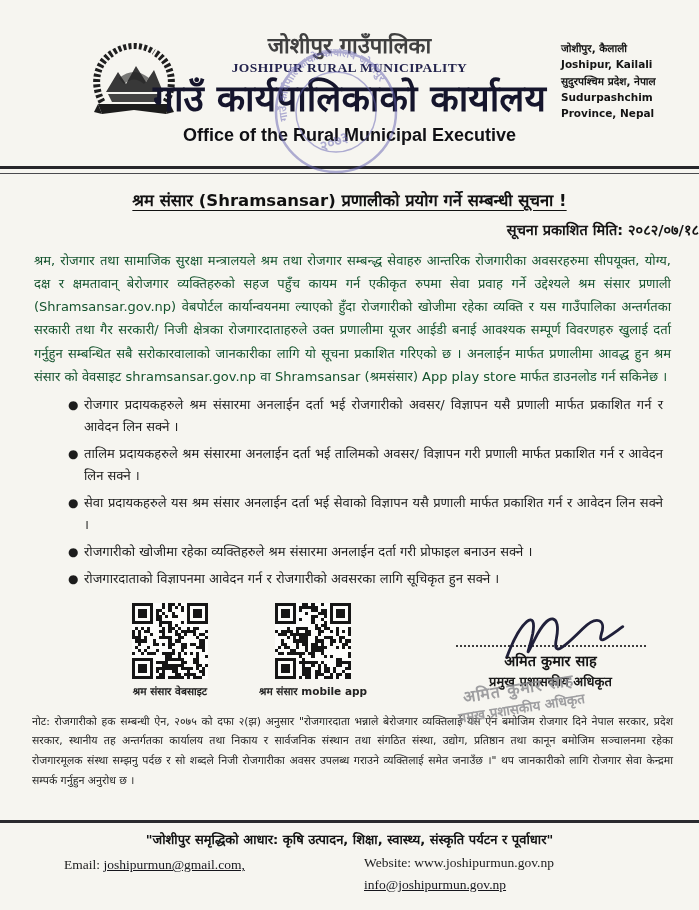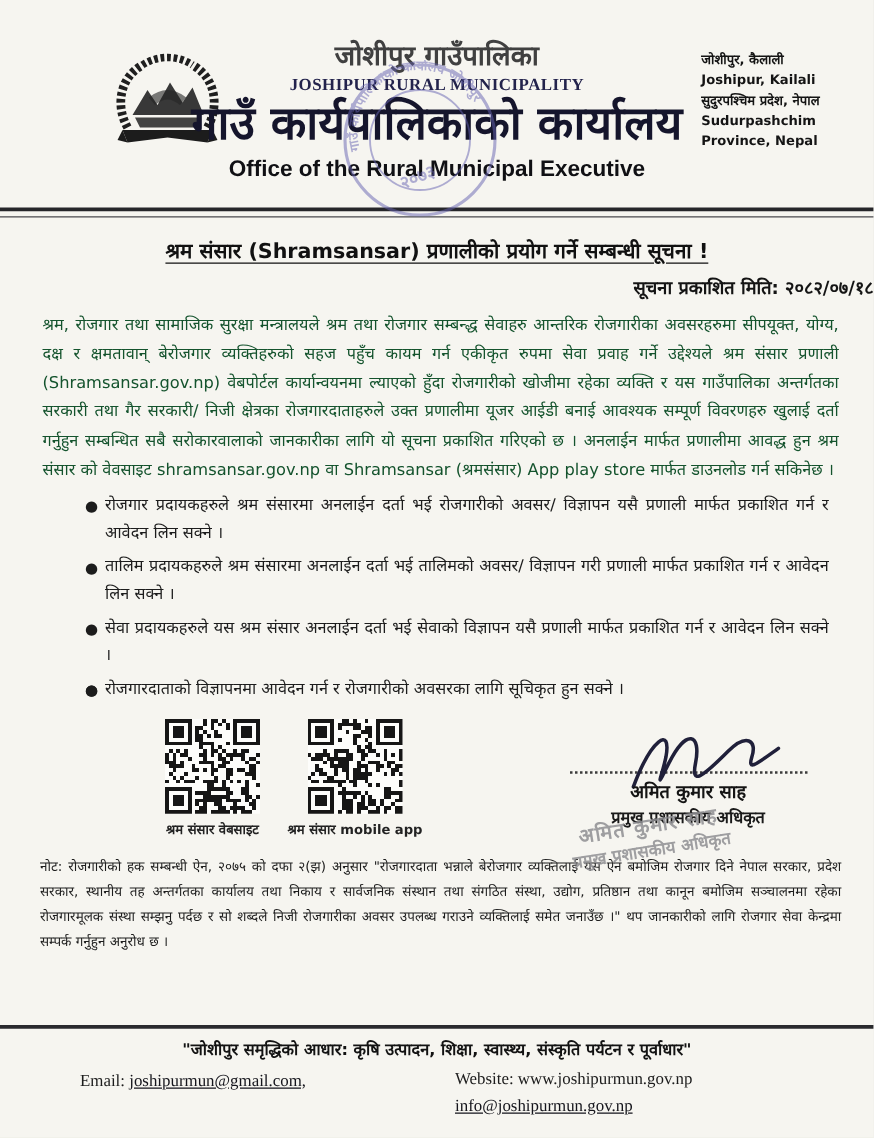--- a/index.html
+++ b/index.html
@@ -25,21 +25,21 @@
   .notice-title{margin-top:14px; text-align:center; font-size:16.5px; font-weight:bold; color:#111;
     text-decoration:underline; text-underline-offset:4px;}
   .notice-date{margin-top:8px; text-align:right; font-size:14.5px; font-weight:600; color:#141414;}
   .content{padding:8px 26px 0 30px;}
   .body-par{font-size:13px; line-height:1.78; text-align:justify; color:#14532d; margin:2px 2px 0 4px;}
   ul.bullets{list-style:none; margin:6px 6px 0 10px; padding:0 4px 0 28px;}
   ul.bullets li{position:relative; font-size:13px; line-height:1.7; text-align:justify; margin-bottom:5px; padding-left:16px;}
   ul.bullets li .dot{position:absolute; left:0; top:1px; font-size:12px;}
   
   .qr-sig-row{display:flex; margin-top:12px; padding:0 30px; align-items:flex-start;}
-  .qr-group{display:flex; gap:22px; margin-left:102px;}
+  .qr-group{display:flex; gap:51px; margin-left:102px;}
   .qr-block{text-align:center;}
   .qr-box{width:76px; height:76px; margin:0 auto;}
   .qr-box svg{width:100%; height:100%;}
   .qr-caption{margin-top:5px; font-size:10.5px; font-weight:bold; color:#222;}
   .sig-block{margin-left:auto; width:225px; position:relative; text-align:center; padding-right:6px;}
   .sig-scribble{height:52px; margin-bottom:-10px;}
   .sig-dots{border-top:2px dotted #3c3c3c; width:190px; margin:0 auto;}
   .sig-name{font-size:14.5px; font-weight:bold; margin-top:3px; color:#141414;}
   .sig-desig{font-size:13px; font-weight:600; margin-top:2px; color:#1a1a1a;}
   .sig-stamp{position:absolute; left:18px; top:74px; transform:rotate(-9deg); color:#8f8f93; opacity:.85;
@@ -115,21 +115,21 @@
 
   <div class="notice-title">श्रम संसार (Shramsansar) प्रणालीको प्रयोग गर्ने सम्बन्धी सूचना !</div>
   <div class="notice-date">सूचना प्रकाशित मिति: २०८२/०७/१८</div>
 
   <div class="content">
     <p class="body-par">श्रम, रोजगार तथा सामाजिक सुरक्षा मन्त्रालयले श्रम तथा रोजगार सम्बन्द्ध सेवाहरु आन्तरिक रोजगारीका अवसरहरुमा सीपयूक्त, योग्य, दक्ष र क्षमतावान् बेरोजगार व्यक्तिहरुको सहज पहुँच कायम गर्न एकीकृत रुपमा सेवा प्रवाह गर्ने उद्देश्यले श्रम संसार प्रणाली (Shramsansar.gov.np) वेबपोर्टल कार्यान्वयनमा ल्याएको हुँदा रोजगारीको खोजीमा रहेका व्यक्ति र यस गाउँपालिका अन्तर्गतका सरकारी तथा गैर सरकारी/ निजी क्षेत्रका रोजगारदाताहरुले उक्त प्रणालीमा यूजर आईडी बनाई आवश्यक सम्पूर्ण विवरणहरु खुलाई दर्ता गर्नुहुन सम्बन्धित सबै सरोकारवालाको जानकारीका लागि यो सूचना प्रकाशित गरिएको छ ।  अनलाईन मार्फत प्रणालीमा आवद्ध हुन श्रम संसार को वेवसाइट shramsansar.gov.np वा Shramsansar (श्रमसंसार)  App play store मार्फत डाउनलोड गर्न सकिनेछ ।</p>
     <ul class="bullets">
       <li><span class="dot">●</span><span>रोजगार प्रदायकहरुले श्रम संसारमा अनलाईन दर्ता भई रोजगारीको अवसर/ विज्ञापन यसै प्रणाली मार्फत प्रकाशित गर्न र आवेदन लिन सक्ने ।</span></li>
       <li><span class="dot">●</span><span>तालिम प्रदायकहरुले श्रम संसारमा अनलाईन दर्ता भई तालिमको अवसर/ विज्ञापन गरी प्रणाली मार्फत प्रकाशित गर्न र आवेदन लिन सक्ने ।</span></li>
       <li><span class="dot">●</span><span>सेवा प्रदायकहरुले यस श्रम संसार अनलाईन दर्ता भई सेवाको विज्ञापन यसै प्रणाली मार्फत प्रकाशित गर्न र आवेदन लिन सक्ने ।</span></li>
-      <li><span class="dot">●</span></li>
+      <li><span class="dot">●</span><span>रोजगारीको खोजीमा रहेका व्यक्तिहरुले श्रम संसारमा अनलाईन दर्ता गरी प्रोफाइल बनाउन सक्ने ।</span></li>
       <li><span class="dot">●</span><span>रोजगारदाताको विज्ञापनमा आवेदन गर्न र रोजगारीको अवसरका लागि सूचिकृत हुन सक्ने ।</span></li>
     </ul>
   </div>
 
   <div class="qr-sig-row">
     <div class="qr-group">
       <div class="qr-block">
         <div class="qr-box"><svg viewBox="0 0 25 25" shape-rendering="crispEdges" xmlns="http://www.w3.org/2000/svg">
               <rect width="25" height="25" fill="#fdfdfb"></rect>
               <rect x="10" y="0" width="1" height="1" fill="#161616"></rect>

